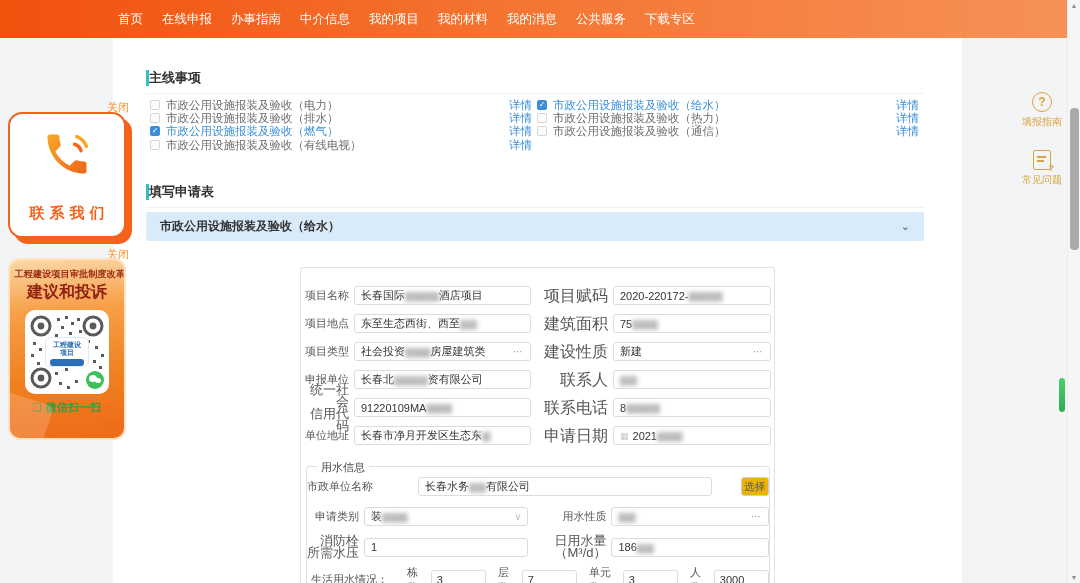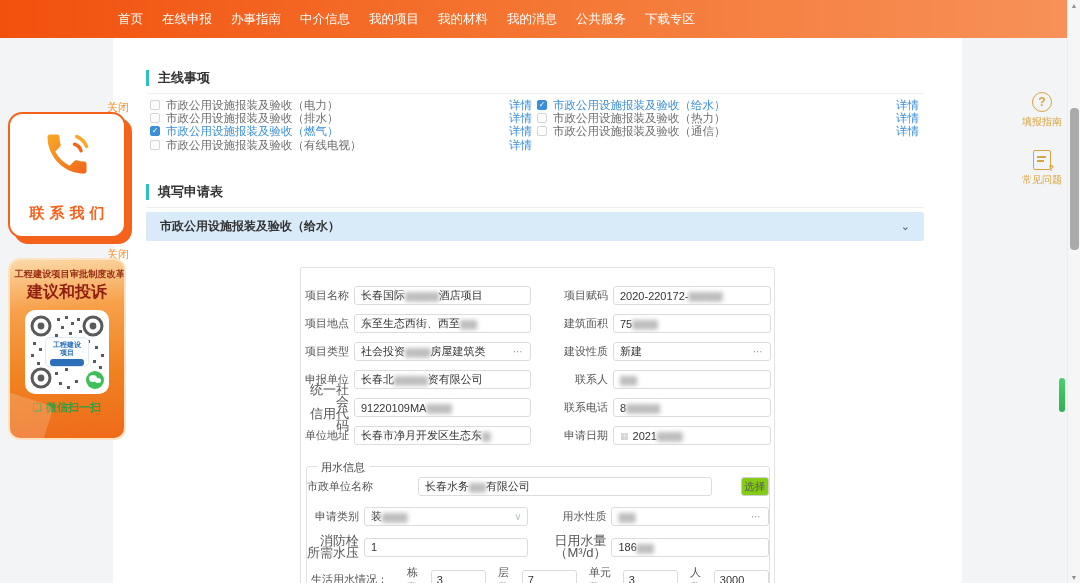--- a/index.html
+++ b/index.html
@@ -8,21 +8,21 @@
 
   
   .topnav { position:absolute; left:0; top:0; width:1080px; height:38px;
     background:linear-gradient(90deg,#f2500d 0%,#f4732f 45%,#f79259 100%);
     display:flex; align-items:center; padding-left:118px; gap:19px; z-index:5; }
   .nav-item { color:#fff; font-size:12.5px; white-space:nowrap; cursor:pointer; }
 
   
   .main { position:absolute; left:113px; top:38px; width:849px; height:545px; background:#fff; }
 
-  .sec-head { position:absolute; left:33px; display:flex; align-items:center; gap:9px; }
+  .sec-head { position:absolute; left:33px; display:flex; align-items:center; }
   .sec-bar { width:3px; height:16px; background:#2fc0c4; }
   .sec-title { font-size:13px; color:#333; font-weight:700; }
   .divider { position:absolute; left:33px; width:778px; height:0; border-top:1px solid #f0f0f0; }
 
   .m-col { position:absolute; width:382px; }
   .m-row { display:flex; align-items:center; height:13.4px; font-size:11.5px; line-height:12px; color:#6d6d6d; }
   .cb { width:10px; height:10px; border:1px solid #d6d6d6; border-radius:2px; background:#fcfcfc;
     margin-right:6px; flex:0 0 auto; font-size:8px; line-height:8px; text-align:center; color:#fff; cursor:pointer; }
   .cb.checked { background:#3a8fd8; border-color:#3a8fd8; }
   .m-label { flex:1 1 auto; white-space:nowrap; overflow:hidden; cursor:default; }
@@ -33,39 +33,39 @@
     border-radius:2px; display:flex; align-items:center; padding:0 14px; cursor:pointer; }
   .banner-title { font-size:12px; font-weight:700; color:#333; }
   .banner-chevron { margin-left:auto; color:#556; font-size:11px; }
 
   
   .form-panel { position:absolute; left:187px; top:229px; width:475px; height:316px;
     border:1px solid #e2e2e2; border-bottom:none; border-radius:3px 3px 0 0; background:#fff; overflow:hidden; }
   .form-rows { position:absolute; left:0; top:18px; width:100%; display:flex; flex-direction:column; gap:9px; }
   .f-row { display:flex; align-items:center; height:19px; }
   .fl-label { width:48px; text-align:right; font-size:11px; color:#555; line-height:11px; flex:0 0 auto; }
-  .fr-label { width:65px; margin-left:12px; text-align:right; font-size:11px; color:#555; line-height:11px; flex:0 0 auto; }
+  .fr-label { width:65px; margin-left:12px; text-align:right; font-size:16px; color:#555; line-height:11px; flex:0 0 auto; }
   .lbl-2 { font-size:13px; }
   .f-input { margin-left:5px; height:19px; border:1px solid #dcdcdc; border-radius:3px; background:#fff;
     font-size:11px; color:#333; display:flex; align-items:center; padding:0 6px; overflow:hidden; white-space:nowrap; cursor:text; }
   .fl-input { width:177px; }
   .fr-input { width:158px; }
   .redact { color:#bdbdbd; filter:blur(2px); }
   .more { margin-left:auto; color:#999; font-size:10px; letter-spacing:1px; cursor:pointer; }
   .chevron { margin-left:auto; color:#b9c2cc; font-size:10px; cursor:pointer; }
   .cal-ic { color:#c9c9c9; margin-right:4px; font-size:9px; }
 
   .water { position:absolute; left:5px; top:198px; width:464px; height:150px;
     border:1px solid #e0e0e0; border-radius:3px; }
   .water-legend { position:absolute; top:-7px; left:10px; background:#fff; padding:0 4px; font-size:11px; color:#444; }
   .w-row { position:absolute; display:flex; align-items:center; height:19px; }
   .w-label { text-align:right; font-size:11px; color:#555; line-height:11px; flex:0 0 auto; }
   .w-input { height:19px; border:1px solid #dcdcdc; border-radius:3px; background:#fff; font-size:11px; color:#333;
     display:flex; align-items:center; padding:0 6px; overflow:hidden; white-space:nowrap; cursor:text; }
-  .select-btn { margin-left:6px; width:34px; height:19px; border:1px solid #cfcfcf; border-radius:3px; background:#84cc16;
+  .select-btn { margin-left:6px; width:34px; height:19px; border:1px solid #cfcfcf; border-radius:3px; background:#eab308;
     font-size:10.5px; color:#555; display:flex; align-items:center; justify-content:center; cursor:pointer; }
   .mini-label { font-size:11px; color:#555; margin:0 4px 0 12px; }
   .mini-input { width:60px; height:19px; border:1px solid #dcdcdc; border-radius:3px; font-size:11px; color:#333;
     display:flex; align-items:center; padding:0 5px; cursor:text; }
 
   
   .close-link { position:absolute; font-size:11px; color:#ff8a1e; cursor:pointer; z-index:6; }
   .contact-card { position:absolute; left:8px; top:112px; width:118px; height:126px; background:#fff;
     border:2px solid #f4621c; border-radius:14px; box-shadow:6px 6px 0 #f4621c; text-align:center; z-index:6; }
   .contact-label { position:absolute; bottom:13px; width:100%; color:#f4621c; font-size:15px; font-weight:700;

